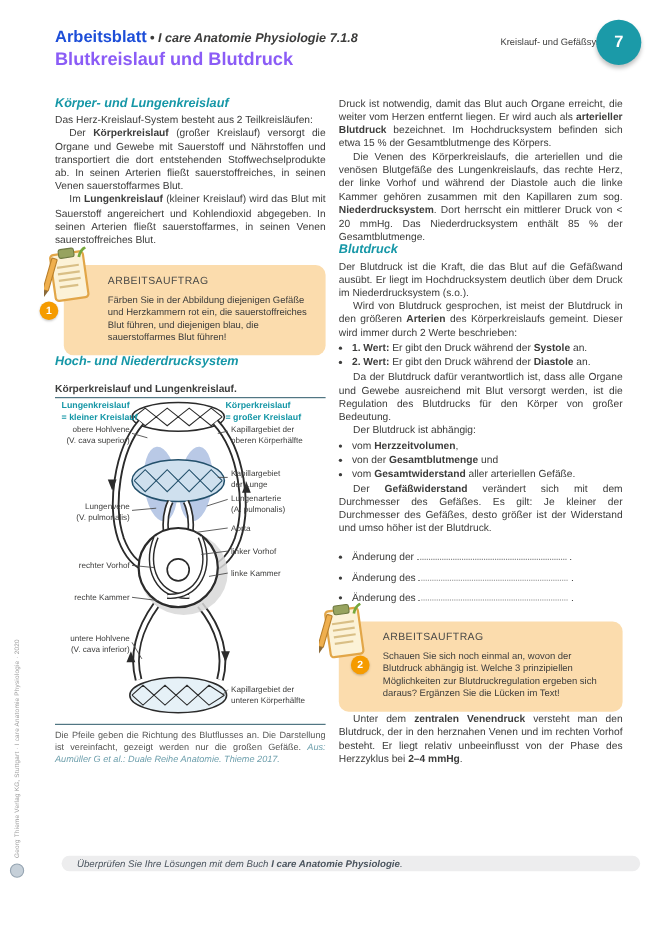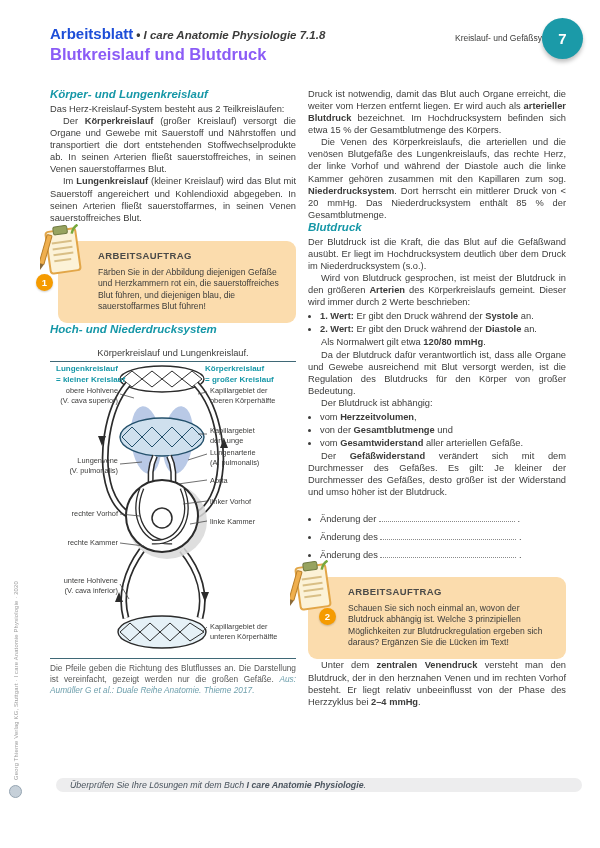--- a/index.html
+++ b/index.html
@@ -35,34 +35,34 @@
   .mt10{margin-top:10px;} .mt16{margin-top:16px;} .mt18{margin-top:18px;}
   ul.dots{margin:2px 0 0 0;padding-left:12px;}
   ul.dots li{font-size:9.3px;line-height:1.3;margin:0 0 1px 0;text-align:left;}
   ul.fills{margin:13px 0 0 0;padding-left:12px;}
   ul.fills li{font-size:9.3px;line-height:1.3;margin:0 0 5px 0;}
 
   
   .task{position:relative;background:#FBDCAD;border-radius:9px;padding:9px 13px 11px 40px;}
   .task1{margin:17px 0 0 8px;}
   .task2{margin:16px 0 0 0;}
-  .task-head{font-size:9.5px;font-weight:bold;color:#4A4A48;letter-spacing:.4px;margin:0 0 6px 0;}
+  .task-head{font-size:9.5px;font-weight:normal;color:#4A4A48;letter-spacing:.4px;margin:0 0 6px 0;}
   .task-text{font-size:8.6px;line-height:1.33;text-align:left;margin:0;}
   .task-num{
     position:absolute;width:17px;height:17px;border-radius:50%;background:#F59B00;color:#fff;
     font-size:9.5px;font-weight:bold;display:flex;align-items:center;justify-content:center;
     box-shadow:0 1px 2px rgba(0,0,0,.2);
   }
   .task1 .task-num{left:-22px;top:33px;}
   .task2 .task-num{left:11px;top:31px;}
   .clipboard{position:absolute;left:-18px;top:-17px;width:46px;height:54px;}
 
   
   .figure{margin-top:13px;}
-  .fig-title{font-size:9.3px;font-weight:normal;margin:0 0 3px 0;text-align:center;}
+  .fig-title{font-size:9.3px;font-weight:bold;margin:0 0 3px 0;text-align:left;}
   .fig-rule-top{border:0;border-top:1.6px solid #3F6876;margin:0;}
   .fig-diagram{position:relative;width:246px;height:292px;margin-top:2px;}
   .fig-svg{position:absolute;left:0;top:0;}
   .fig-label{position:absolute;font-size:7.4px;line-height:1.28;color:#3C3C3B;white-space:pre-line;}
   .fig-label.ls{left:0;width:68px;text-align:right;}
   .fig-label.rs{left:160px;width:88px;text-align:left;}
   .fig-key{position:absolute;font-size:8px;font-weight:bold;color:#1697A7;white-space:pre-line;line-height:1.35;}
   .fig-caption{font-size:8.3px;line-height:1.3;color:#575756;border-top:1.2px solid #3F6876;padding-top:4px;margin-top:2px;text-align:justify;}
 
   
@@ -234,21 +234,20 @@
   <p class="body"><span>Druck ist notwendig, damit das Blut auch Organe erreicht, die weiter vom Herzen entfernt liegen. Er wird auch als </span><span class="b">arterieller Blutdruck</span><span> bezeichnet. Im Hochdrucksystem befinden sich etwa 15 % der Gesamtblutmenge des Körpers.</span></p>
   <p class="body ind"><span>Die Venen des Körperkreislaufs, die arteriellen und die venösen Blutgefäße des Lungenkreislaufs, das rechte Herz, der linke Vorhof und während der Diastole auch die linke Kammer gehören zusammen mit den Kapillaren zum sog. </span><span class="b">Niederdrucksystem</span><span>. Dort herrscht ein mittlerer Druck von &lt; 20 mmHg. Das Niederdrucksystem enthält 85 % der Gesamtblutmenge.</span></p>
 
   <h3 class="section mt10">Blutdruck</h3>
   <p class="body"><span>Der Blutdruck ist die Kraft, die das Blut auf die Gefäßwand ausübt. Er liegt im Hochdrucksystem deutlich über dem Druck im Niederdrucksystem (s.o.).</span></p>
   <p class="body ind"><span>Wird von Blutdruck gesprochen, ist meist der Blutdruck in den größeren </span><span class="b">Arterien</span><span> des Körperkreislaufs gemeint. Dieser wird immer durch 2 Werte beschrieben:</span></p>
   <ul class="dots">
     <li><span class="b">1. Wert:</span><span> Er gibt den Druck während der </span><span class="b">Systole</span><span> an.</span></li>
     <li><span class="b">2. Wert:</span><span> Er gibt den Druck während der </span><span class="b">Diastole</span><span> an.</span></li>
   </ul>
-  <p class="body ind mt10"><span>Als Normalwert gilt etwa </span><span class="b">120/80 mmHg</span><span>.</span></p>
   <p class="body ind mt10"><span>Da der Blutdruck dafür verantwortlich ist, dass alle Organe und Gewebe ausreichend mit Blut versorgt werden, ist die Regulation des Blutdrucks für den Körper von großer Bedeutung.</span></p>
   <p class="body ind mt10"><span>Der Blutdruck ist abhängig:</span></p>
   <ul class="dots">
     <li><span>vom </span><span class="b">Herzzeitvolumen</span><span>,</span></li>
     <li><span>von der </span><span class="b">Gesamtblutmenge</span><span> und</span></li>
     <li><span>vom </span><span class="b">Gesamtwiderstand</span><span> aller arteriellen Gefäße.</span></li>
   </ul>
   <p class="body ind mt10"><span>Der </span><span class="b">Gefäßwiderstand</span><span> verändert sich mit dem Durchmesser des Gefäßes. Es gilt: Je kleiner der Durchmesser des Gefäßes, desto größer ist der Widerstand und umso höher ist der Blutdruck.</span></p>
   <ul class="fills">
     <li><span>Änderung der </span><span class="fill"></span><span> .</span></li>

